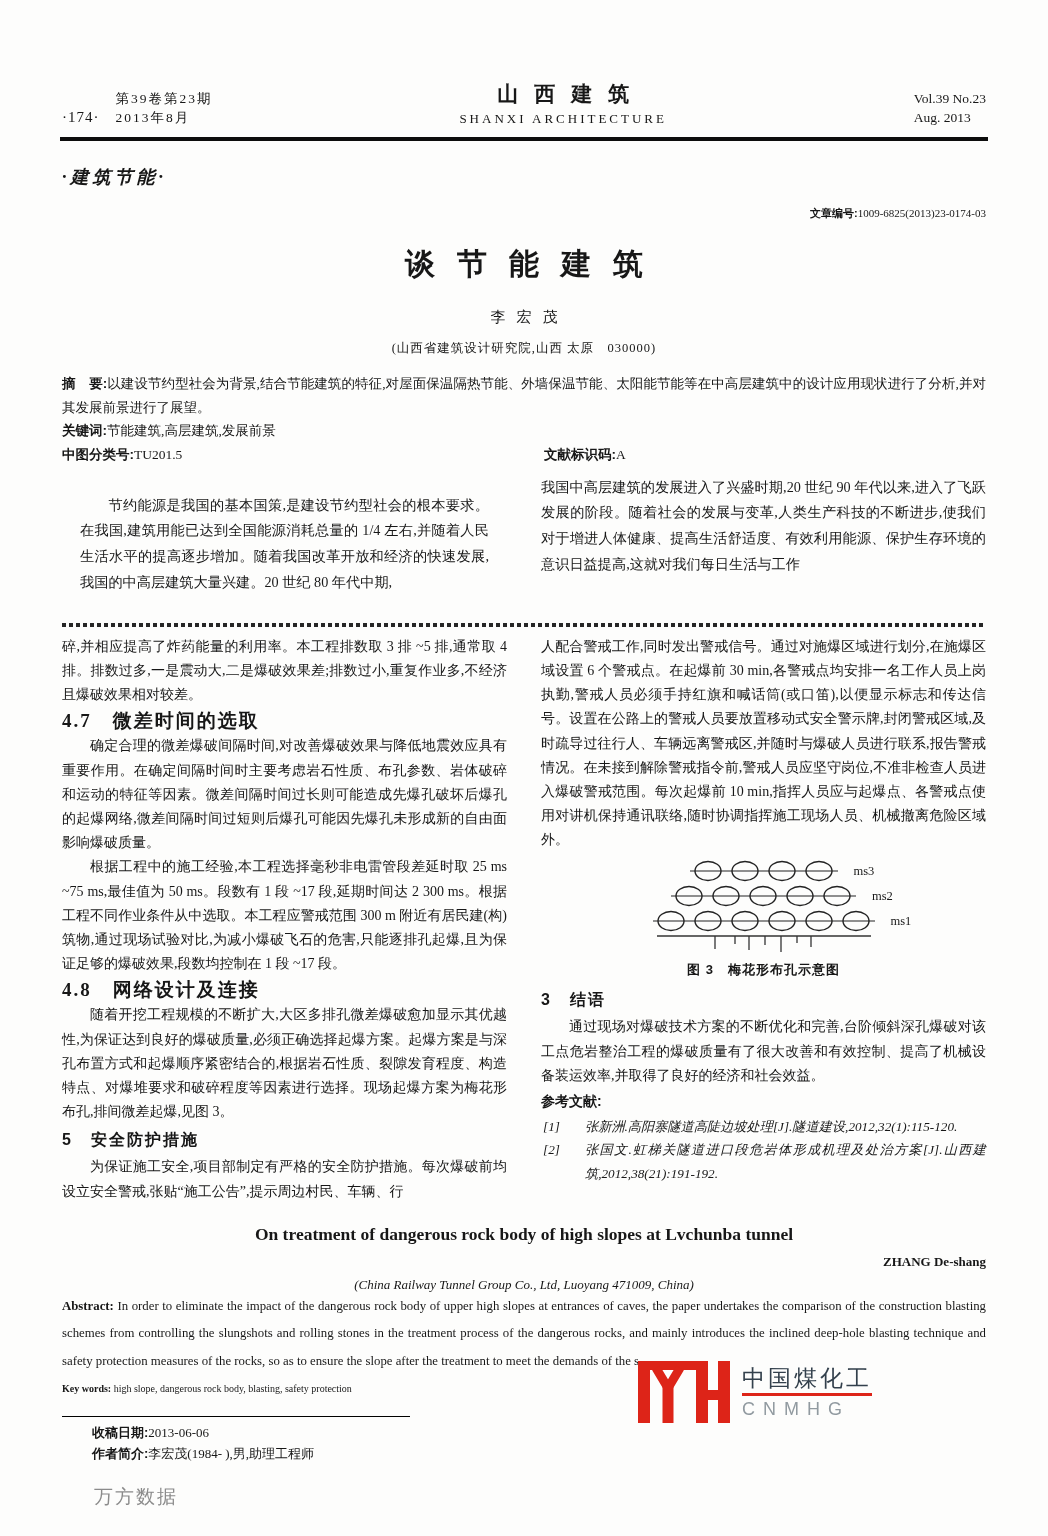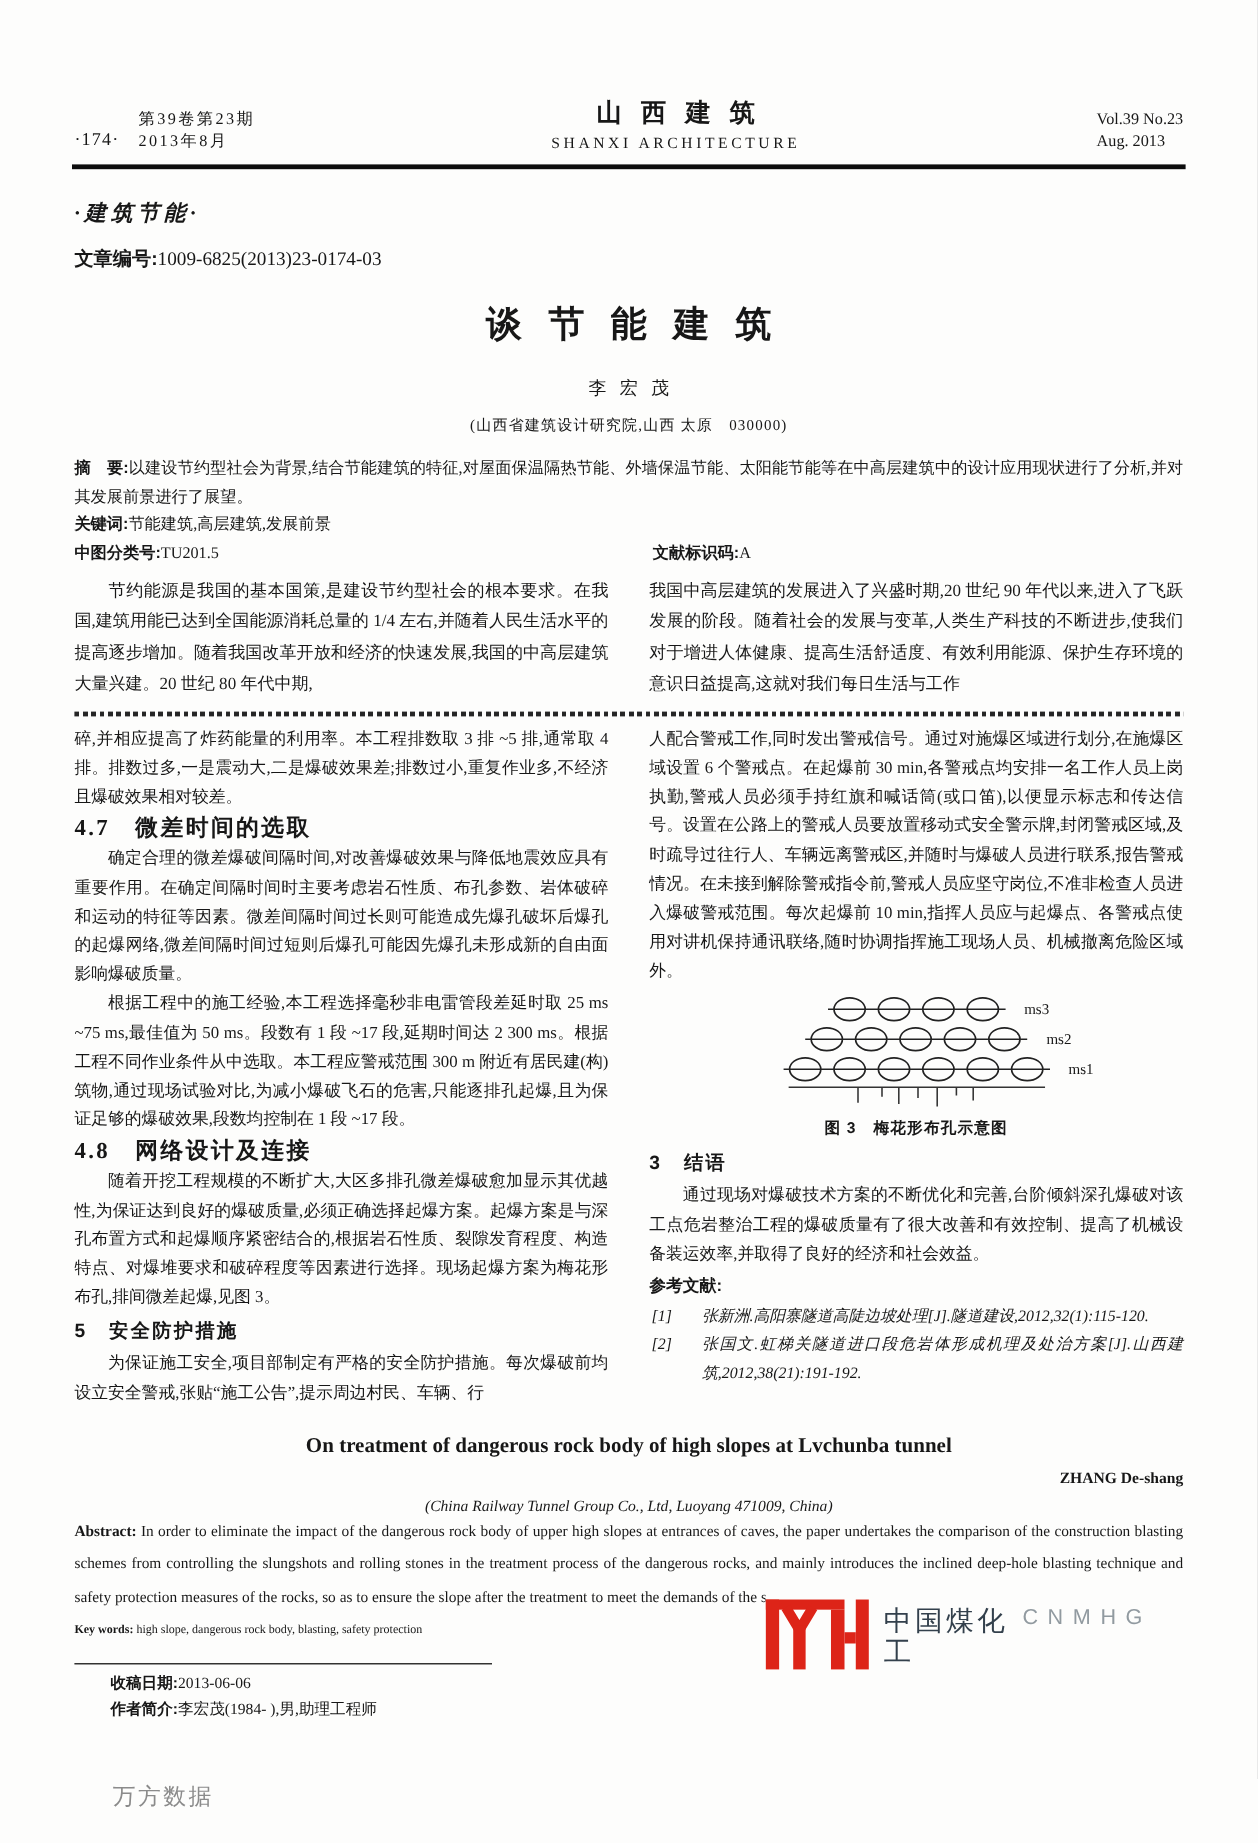--- a/index.html
+++ b/index.html
@@ -11,21 +11,21 @@
   .hdr-left{display:flex;align-items:flex-end;gap:16px;}
   .page-no{font-size:15px;letter-spacing:1px;padding-bottom:1px;}
   .issue{font-size:13.5px;line-height:19px;letter-spacing:2px;}
   .hdr-center{text-align:center;}
   .j-cn{font-size:21px;font-weight:bold;letter-spacing:16px;text-indent:16px;}
   .j-en{font-size:13px;letter-spacing:3px;margin-top:3px;}
   .hdr-right{font-size:13.5px;line-height:19px;}
   .rule{margin:10px 60px 0;height:4px;background:#0d0d0d;}
   
   .banner{margin:24px 62px 0;font-size:18px;font-weight:bold;font-style:italic;letter-spacing:4px;}
-  .art-id{margin:17px 62px 0;font-size:16px;}
+  .art-id{margin:17px 62px 0;font-size:11px;text-align:right;}
   .lab-hei{font-family:"Liberation Sans","DejaVu Sans",sans-serif;font-weight:bold;}
   .title{text-align:center;font-size:30px;font-weight:bold;letter-spacing:22px;text-indent:22px;margin-top:23px;}
   .author{text-align:center;font-size:15px;letter-spacing:11px;text-indent:11px;margin-top:23px;}
   .affil{text-align:center;font-size:12.5px;letter-spacing:1px;margin-top:13px;}
   
   .meta{margin:15px 62px 0;font-size:13.5px;line-height:23.5px;text-align:justify;}
   .clc-row{position:relative;height:24px;}
   .doc-code{position:absolute;left:482px;top:0;}
   
   .cols{display:flex;gap:34px;margin:8px 62px 0;text-align:justify;}
@@ -60,21 +60,21 @@
   .en-kw{font-size:10px;line-height:27.5px;}
   
   .footnote{margin:13px 62px 0;}
   .fn-rule{width:348px;border-top:1.5px solid #000;}
   .fn-line{padding-left:30px;font-size:13px;line-height:21.5px;margin-top:5px;}
   .wanfang{position:absolute;left:94px;top:1484px;font-family:"Liberation Sans","DejaVu Sans",sans-serif;
            font-size:19px;color:#8b8b8b;letter-spacing:2px;}
   
   .watermark{position:absolute;left:576px;top:126px;width:322px;height:86px;background:#fdfdfc;
              display:flex;align-items:center;gap:12px;}
-  .wm-text{display:flex;flex-direction:row;}
+  .wm-text{display:flex;flex-direction:column;}
   .wm-cn{font-family:"Liberation Sans","DejaVu Sans",sans-serif;font-size:23px;line-height:26px;
          color:var(--wm_dark,#33404c);letter-spacing:3px;}
   .wm-underline{height:3px;background:var(--wm_red,#dd2418);margin:2px 0 3px;}
   .wm-en{font-family:"Liberation Sans","DejaVu Sans",sans-serif;font-size:18px;
          color:var(--wm_gray,#919aa0);letter-spacing:8px;}
   .wm-logo rect,.wm-logo path{fill:var(--wm_red,#dd2418);}
   .wm-logo path.v{fill:none;stroke:var(--wm_red,#dd2418);stroke-width:9;}
   svg.holes line{stroke:#222;stroke-width:1.2;}
   svg.holes ellipse{fill:none;stroke:#222;stroke-width:1.4;}
   svg.ground line{stroke:#333;stroke-width:1.3;}
@@ -121,21 +121,21 @@
       <span class="lab-hei">关键词:</span><span>节能建筑,高层建筑,发展前景</span>
     </div>
     <div class="clc-row">
       <span><span class="lab-hei">中图分类号:</span><span>TU201.5</span></span>
       <span class="doc-code"><span class="lab-hei">文献标识码:</span><span>A</span></span>
     </div>
   </div>
 
   <div class="cols intro">
     <div class="col">
-      <p class="indent" style="margin:0">节约能源是我国的基本国策,是建设节约型社会的根本要求。在我国,建筑用能已达到全国能源消耗总量的 1/4 左右,并随着人民生活水平的提高逐步增加。随着我国改革开放和经济的快速发展,我国的中高层建筑大量兴建。20 世纪 80 年代中期,</p>
+      <p class="indent" style="margin:18px">节约能源是我国的基本国策,是建设节约型社会的根本要求。在我国,建筑用能已达到全国能源消耗总量的 1/4 左右,并随着人民生活水平的提高逐步增加。随着我国改革开放和经济的快速发展,我国的中高层建筑大量兴建。20 世纪 80 年代中期,</p>
     </div>
     <div class="col">
       <p style="margin:0">我国中高层建筑的发展进入了兴盛时期,20 世纪 90 年代以来,进入了飞跃发展的阶段。随着社会的发展与变革,人类生产科技的不断进步,使我们对于增进人体健康、提高生活舒适度、有效利用能源、保护生存环境的意识日益提高,这就对我们每日生活与工作</p>
     </div>
   </div>
 
   <div class="divider"></div>
 
   <div class="cols main">
     <div class="col">

